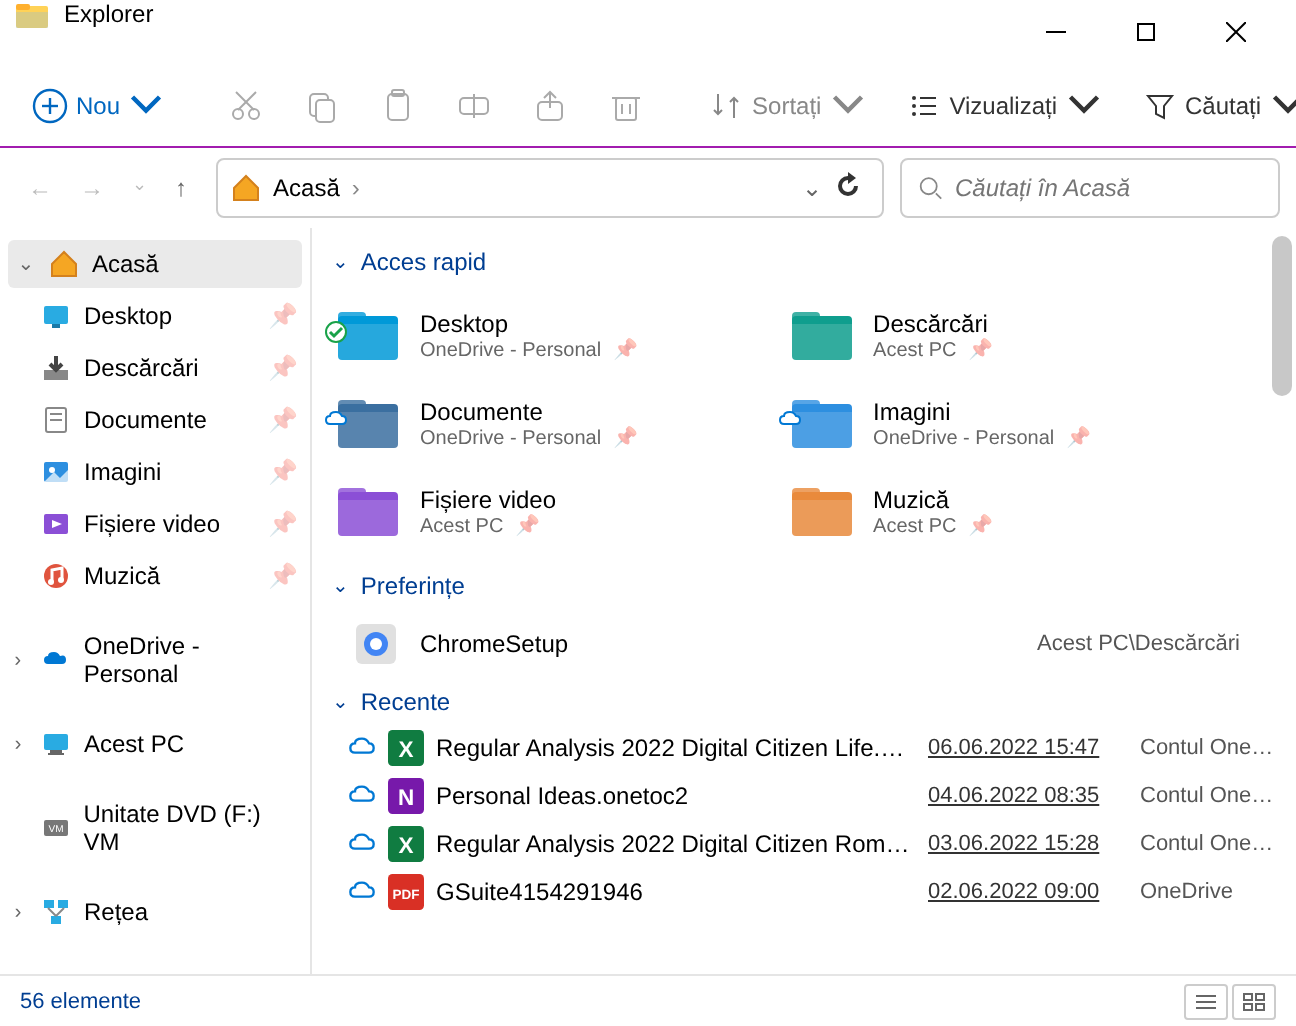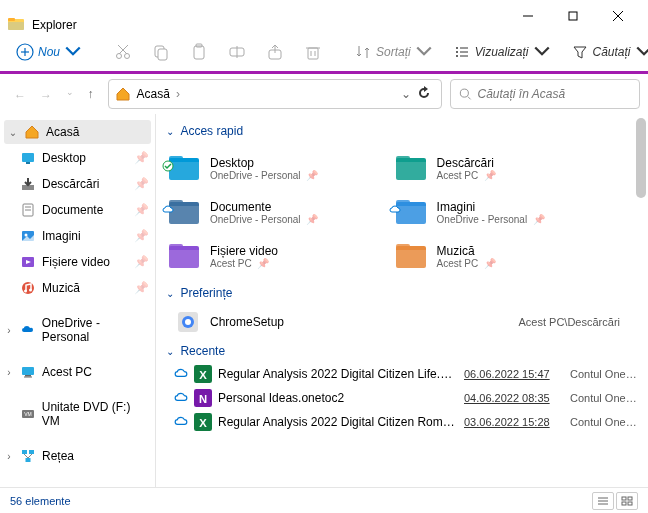--- a/index.html
+++ b/index.html
@@ -1,22 +1,22 @@
 <!DOCTYPE html>
 <html><head>
 <meta charset="utf-8">
 <style>
 * { box-sizing: border-box; margin: 0; padding: 0; font-family: "Segoe UI", sans-serif; }
 body { width: 648px; height: 513px; background: #fff; display: flex; flex-direction: column; font-size: 12px; color: #000; overflow: hidden; }
-.titlebar { height: 32px; display: flex; align-items: flex-end; padding: 0 8px; }
+.titlebar { height: 32px; display: flex; align-items: flex-start; padding: 0 8px; }
 .titlebar .app-icon { width: 16px; height: 16px; margin-right: 8px; }
 .titlebar .title { flex: 1; font-size: 12px; }
 .win-controls { display: flex; gap: 0; }
 .win-controls div { width: 45px; height: 32px; display: flex; align-items: center; justify-content: center; }
-.toolbar { height: 42px; display: flex; align-items: center; padding: 0 8px; border-bottom: 3px solid #a21caf; gap: 4px; font-style: italic; }
+.toolbar { height: 42px; display: flex; align-items: center; padding: 0 8px; border-bottom: 1px solid #a21caf; gap: 4px; }
 .tool-btn { display: flex; align-items: center; gap: 4px; padding: 4px 8px; border-radius: 4px; color: #888; font-size: 12px; }
 .tool-btn.blue { color: #0067c0; }
 .tool-btn svg, .tool-btn .ico { width: 18px; height: 18px; }
 .sep { width: 1px; height: 20px; background: #e5e5e5; margin: 0 4px; }
 .navrow { height: 40px; display: flex; align-items: center; padding: 4px 8px; gap: 8px; }
 .nav-arrows { display: flex; gap: 14px; padding: 0 6px; color: #666; }
 .nav-arrows .dis { color: #bbb; }
 .addr { flex: 1; height: 30px; border: 1px solid #ccc; border-radius: 4px; display: flex; align-items: center; padding: 0 6px; gap: 6px; }
 .addr .chev-addr { margin-left: auto; color: #666; }
 .refresh-ico { color: #333; margin-right: 4px; }
@@ -446,20 +446,32 @@
             <path d="M3 8 Q1 8 1 6 Q1 4 3 4 Q3 2 6 2 Q8 2 9 4 Q11 4 11 6 Q11 8 9 8 Z" fill="#fff" stroke="#0078d4"></path>
           </svg>
    <svg class="ficon" viewBox="0 0 16 16">
             <rect width="16" height="16" rx="2" fill="#107c41"></rect>
             <text x="8" y="12" font-size="10" fill="#fff" text-anchor="middle" font-weight="bold">X</text>
           </svg>
    <span class="name">Regular Analysis 2022 Digital Citizen Romania.x...</span>
    <span class="date">03.06.2022 15:28</span>
    <span class="loc">Contul OneDrive al utilizat...</span>
         </div>
+        <div class="recent-row">
+          <svg class="cico" viewBox="0 0 12 12">
+            <path d="M3 8 Q1 8 1 6 Q1 4 3 4 Q3 2 6 2 Q8 2 9 4 Q11 4 11 6 Q11 8 9 8 Z" fill="#fff" stroke="#0078d4"></path>
+          </svg>
+   <svg class="ficon" viewBox="0 0 16 16">
+            <rect width="16" height="16" rx="2" fill="#d93025"></rect>
+            <text x="8" y="11" font-size="6" fill="#fff" text-anchor="middle" font-weight="bold">PDF</text>
+          </svg>
+   <span class="name">GSuite4154291946</span>
+   <span class="date">02.06.2022 09:00</span>
+   <span class="loc">OneDrive</span>
+        </div>
       </div>
   </div>
 </div>
 
 <div class="statusbar">
   <span>56 elemente</span>
   <span class="sp"></span>
   <div class="view-toggles">
     <div>
         <svg width="12" height="10" viewBox="0 0 12 10">

